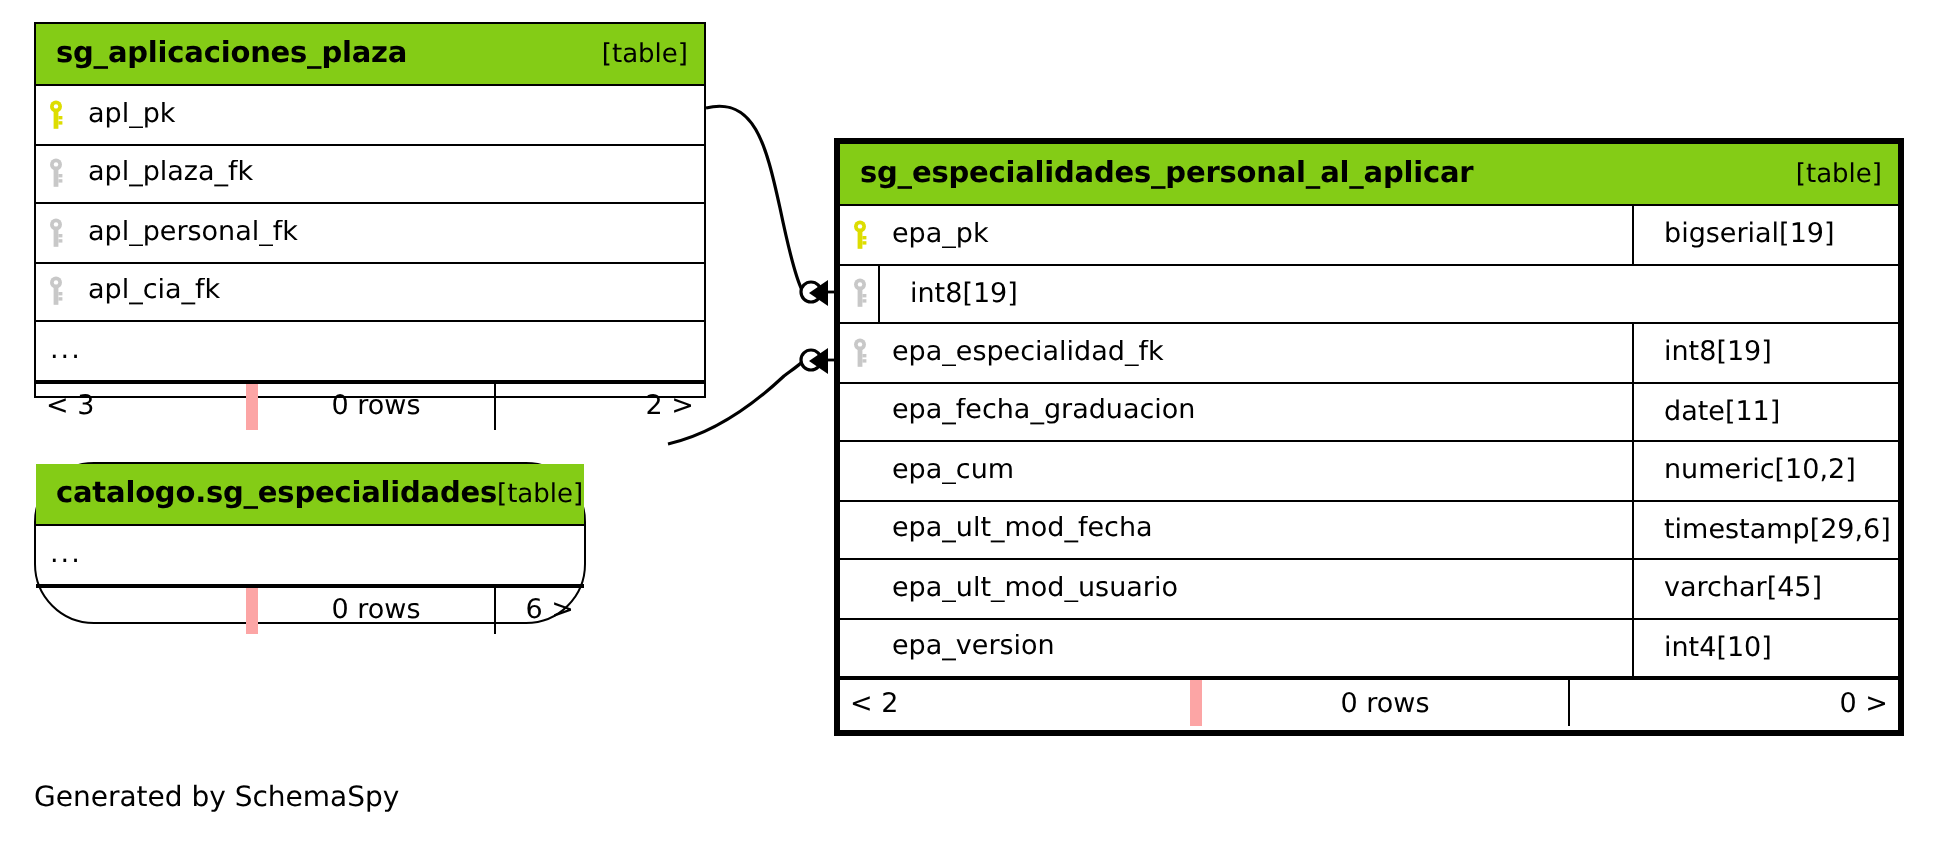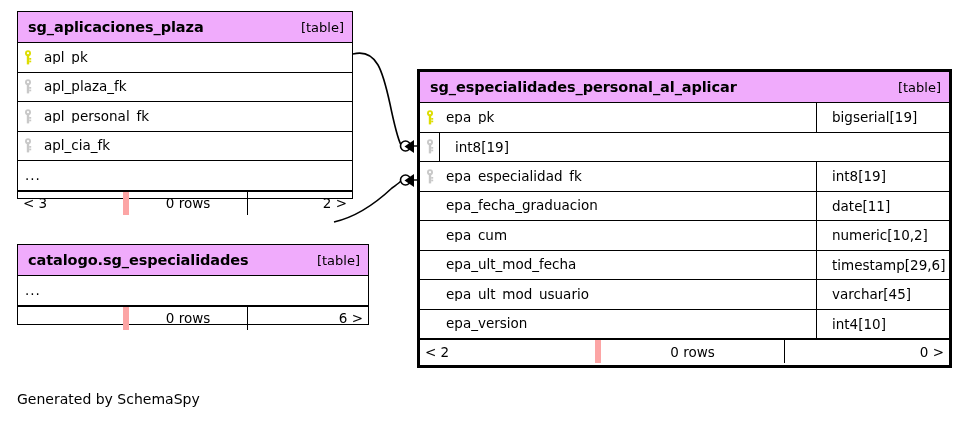--- a/index.html
+++ b/index.html
@@ -48,21 +48,21 @@
     display: flex;
     align-items: center;
     border-bottom: 1px solid #000000;
     height: 29.5px;
     white-space: nowrap;
   }
   .er-row:last-child { border-bottom: none; }
 
   
   .er-header {
-    background: #f0abfc;
+    background: #84cc16;
     border-bottom: 1px solid #000000;
     display: flex;
     align-items: center;
     justify-content: space-between;
     height: 31px;
     padding: 0 8px 0 10px;
     box-sizing: border-box;
   }
   .er-title {
     font-weight: bold;
@@ -134,21 +134,21 @@
 
   
   #tbl-aplicaciones {
     left: 17px; top: 11px; width: 336px; height: 188px;
   }
   #tbl-aplicaciones .foot-left   { width: 105px; }
   #tbl-aplicaciones .foot-center { width: 125px; }
   #tbl-aplicaciones .foot-right  { flex: 1 1 auto; }
 
   #tbl-catalogo {
-    left: 17px; top: 244px; width: 352px; height: 81px;
+    left: 17px; top: 231px; width: 276px; height: 81px; border-radius: 30px;
   }
   #tbl-catalogo .foot-left   { width: 105px; }
   #tbl-catalogo .foot-center { width: 125px; }
   #tbl-catalogo .foot-right  { flex: 1 1 auto; }
 
   #tbl-especialidades {
     left: 417px; top: 69px; width: 535px; height: 299px;
   }
   #tbl-especialidades .er-row .type-cell { width: 133px; min-width: 133px; }
   #tbl-especialidades .foot-left   { width: 175px; }

